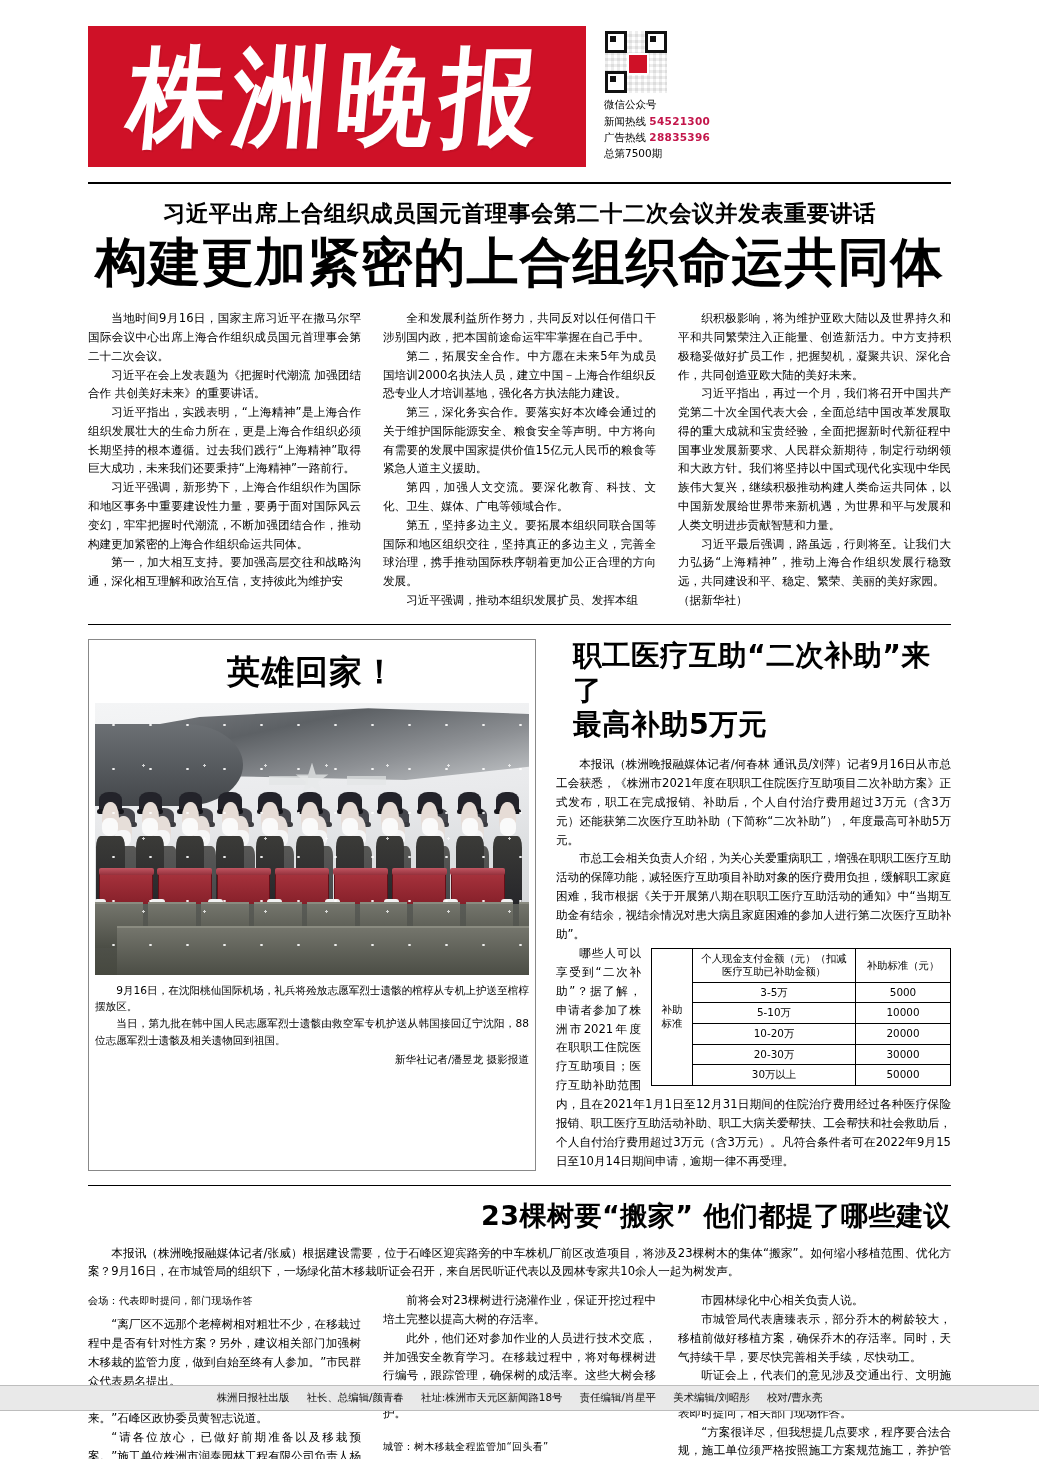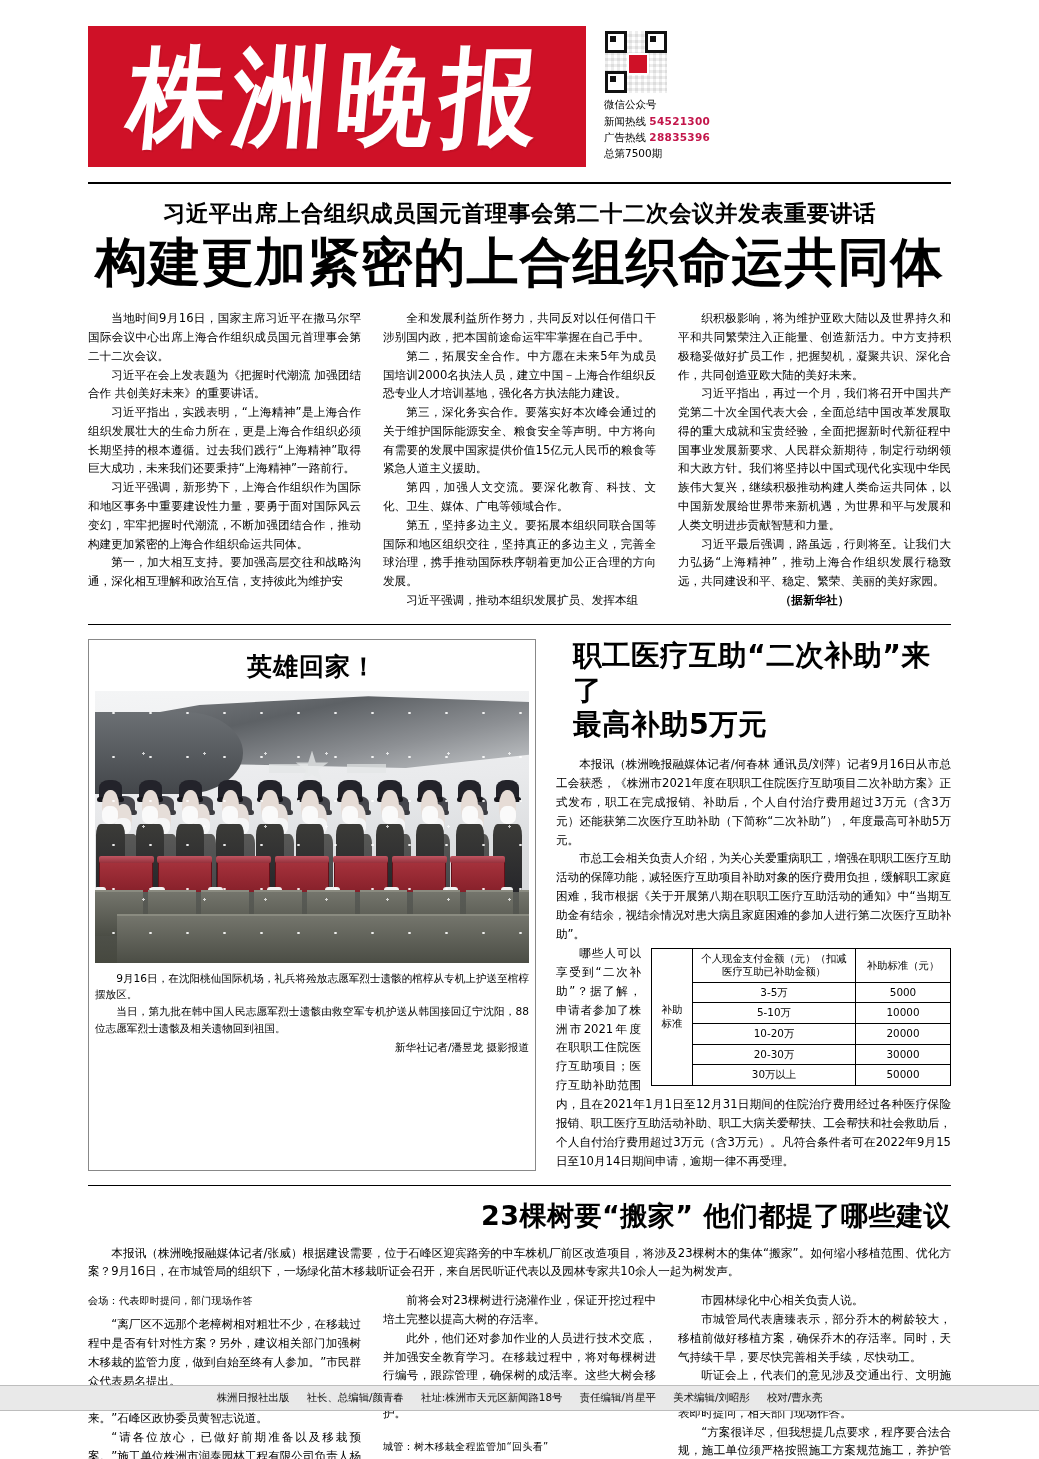--- a/index.html
+++ b/index.html
@@ -62,28 +62,28 @@
     text-align:center;font-size:52px;font-weight:bold;letter-spacing:1px;
     line-height:1.12;margin-top:6px;
     font-family:"DejaVu Sans","Liberation Sans",sans-serif;
   }
   .lead-body{
     margin-top:18px;display:flex;gap:22px;
     font-size:11.6px;line-height:1.62;text-align:justify;
   }
   .lead-body .col{flex:1;}
   .lead-body p{margin:0;text-indent:2em;}
-  .src{text-align:center;text-indent:0 !important;margin-top:2px;font-weight:bold;}
+  .src{text-align:left;text-indent:0 !important;margin-top:2px;}
 
   .rule-mid{border-top:1px solid #000;margin:14px 88px 0 88px;}
 
   
   .mid{display:flex;padding:14px 88px 0 88px;box-sizing:border-box;gap:20px;}
   .photo-box{width:448px;border:1px solid #888;box-sizing:border-box;padding:6px;}
-  .photo-title{text-align:center;font-size:25px;font-weight:bold;letter-spacing:1px;margin:4px 0 8px;}
+  .photo-title{text-align:center;font-size:33px;font-weight:bold;letter-spacing:1px;margin:4px 0 8px;}
   .photo{width:100%;height:272px;position:relative;overflow:hidden;background:#cfd2d4;}
   .photo-cap{font-size:10.6px;line-height:1.58;text-align:justify;margin-top:7px;}
   .photo-cap p{margin:0;text-indent:2em;}
   .photo-cred{text-align:right;margin-top:2px;font-size:10.6px;}
 
   
   .sky{position:absolute;inset:0;background:linear-gradient(175deg,#f4f5f6 0%,#e9eaec 38%,#dcdee0 60%,#cfd1d3 100%);}
   .plane{position:absolute;left:-4%;top:2%;width:108%;height:40%;
     background:linear-gradient(168deg,#7f8286 0%,#5d6165 30%,#8d9094 56%,#b9bcbf 76%,#e3e5e6 100%);
     clip-path:polygon(0% 28%,26% 8%,62% 0%,100% 6%,100% 52%,70% 66%,26% 62%,0% 48%);}

